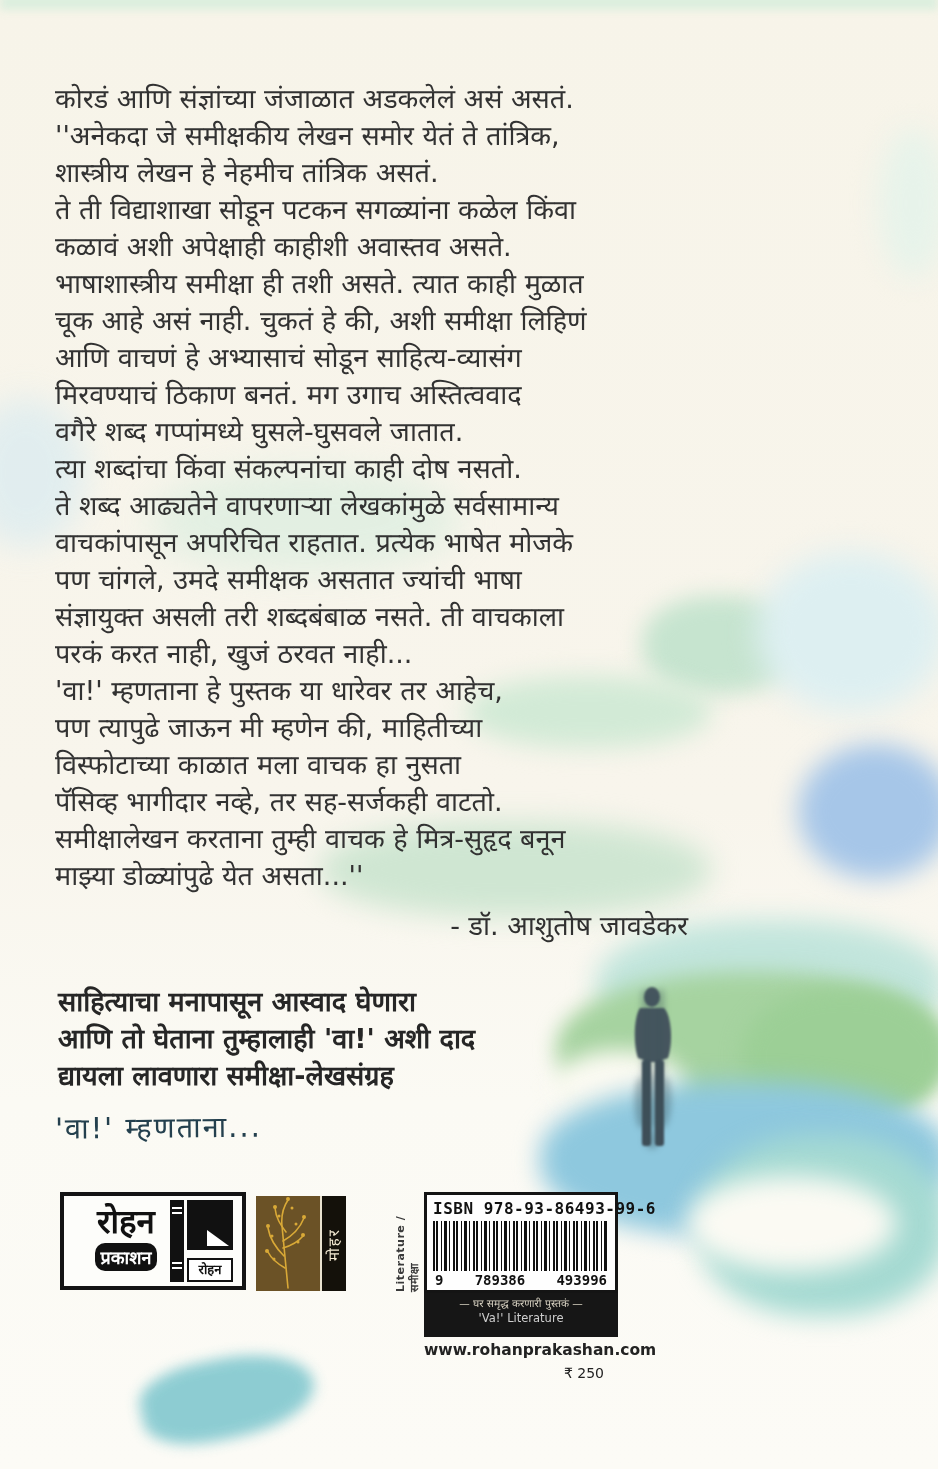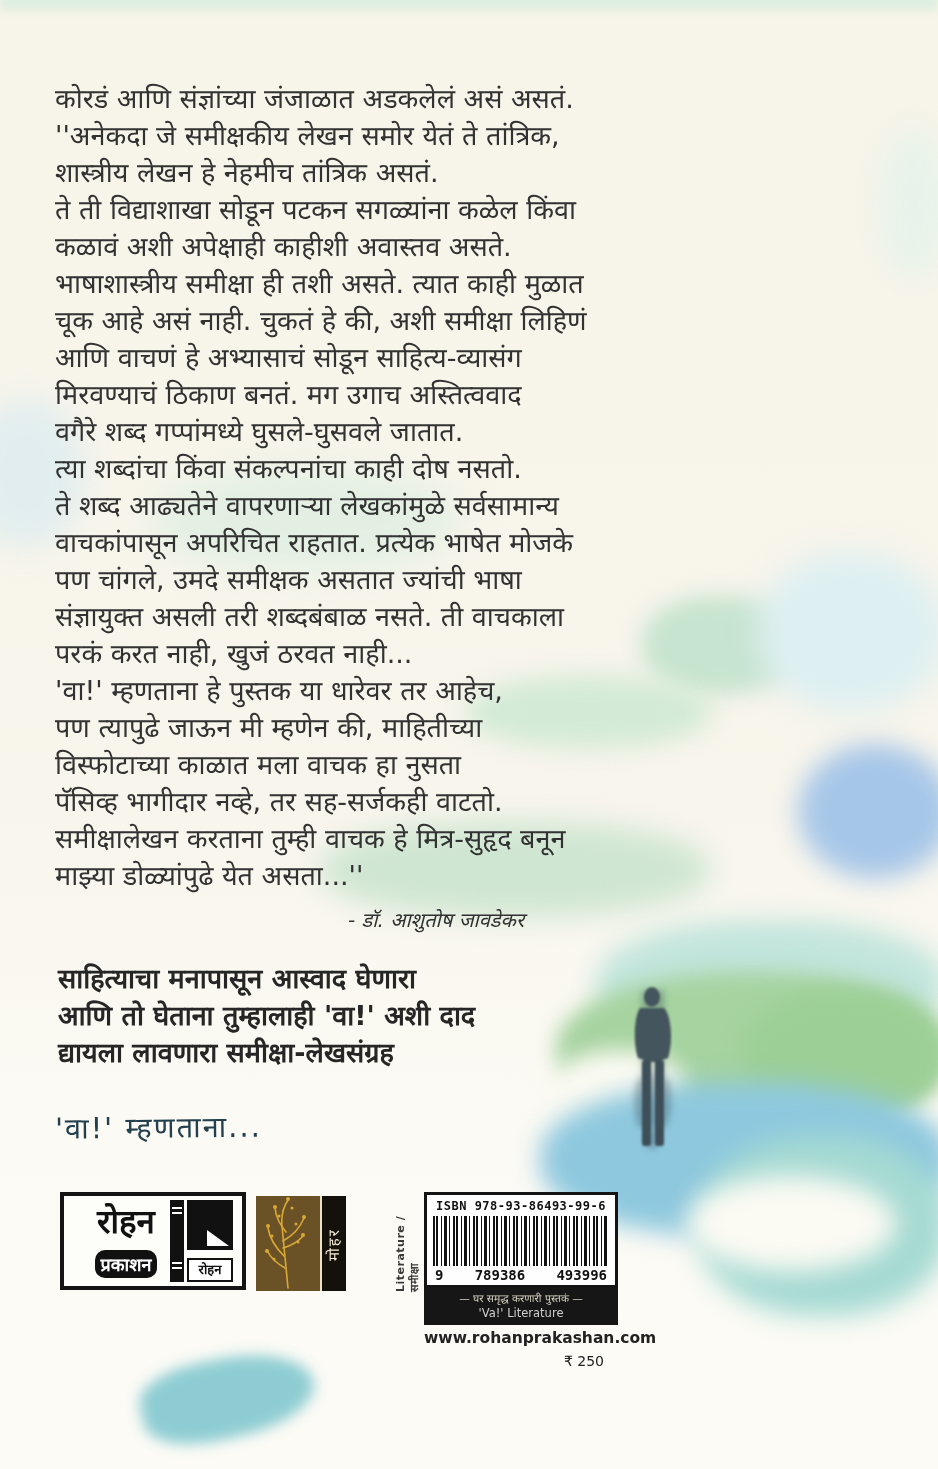--- a/index.html
+++ b/index.html
@@ -30,45 +30,45 @@
   .w-water{left:540px;top:1082px;width:410px;height:155px;background:#8ec8de;border-radius:46%;filter:blur(12px);}
   .w-water2{left:698px;top:1136px;width:250px;height:180px;background:#a5dad2;border-radius:46%;filter:blur(13px);}
   .w-white2{left:686px;top:1176px;width:210px;height:95px;background:#fbfaf3;border-radius:50%;filter:blur(13px);}
   .w-botleft{left:140px;top:1358px;width:175px;height:80px;background:#82c8cf;border-radius:38% 55% 50% 42%;filter:blur(7px);transform:rotate(-12deg);opacity:.9;}
   
   .figure-wrap{position:absolute;left:630px;top:986px;width:46px;height:166px;filter:blur(1.3px);}
   .figure-reflection{position:absolute;left:630px;top:1150px;width:46px;height:166px;transform:scaleY(-1);transform-origin:top;filter:blur(3.5px);opacity:.38;}
   
   .quote{position:absolute;left:55px;top:80px;width:640px;font-size:27px;line-height:37px;color:#323232;z-index:3;}
   .quote b{font-weight:normal;}
-  .attribution{position:absolute;left:348px;top:906px;width:340px;font-size:20px;font-style:italic;color:#303030;z-index:3;}
-  .blurb{position:absolute;left:58px;top:960px;width:560px;font-size:27px;line-height:37px;font-weight:bold;color:#262626;z-index:3;}
+  .attribution{position:absolute;left:348px;top:906px;width:340px;font-size:27px;color:#303030;z-index:3;text-align:right;}
+  .blurb{position:absolute;left:58px;top:983px;width:560px;font-size:27px;line-height:37px;font-weight:bold;color:#262626;z-index:3;}
   .handwritten{position:absolute;left:55px;top:1106px;width:330px;font-size:29px;font-weight:500;letter-spacing:2px;color:#24404e;transform:rotate(-.6deg);z-index:3;}
   
   .rohan-logo{position:absolute;left:60px;top:1192px;width:186px;height:98px;background:#fdfdfa;border:4px solid #141414;border-radius:0;z-index:4;box-sizing:border-box;}
   .rohan-name{position:absolute;left:12px;top:8px;width:100px;text-align:center;}
   .rohan-name .top{font-size:33px;font-weight:bold;color:#111;line-height:36px;}
-  .rohan-name .pill{margin-top:10px;background:#111;color:#fff;border-radius:10px;font-size:18px;font-weight:bold;padding:2px 6px;display:inline-block;}
+  .rohan-name .pill{margin-top:3px;background:#111;color:#fff;border-radius:10px;font-size:18px;font-weight:bold;padding:2px 6px;display:inline-block;}
   .book-icon{position:absolute;right:6px;top:4px;width:66px;height:82px;}
   .book-spine{position:absolute;left:0;top:0;width:14px;height:82px;background:#111;}
   .book-spine i{position:absolute;left:2px;width:10px;height:2px;background:#fff;display:block;}
   .book-face{position:absolute;left:17px;top:0;width:46px;height:50px;background:#111;}
   .book-face .fold{position:absolute;right:4px;bottom:4px;width:0;height:0;border-left:22px solid #fff;border-top:16px solid transparent;}
   .book-label{position:absolute;left:17px;bottom:0;width:46px;height:24px;background:#fff;border:2px solid #111;box-sizing:border-box;text-align:center;font-size:13px;font-weight:bold;color:#111;line-height:20px;}
   .imprint-logo{position:absolute;left:256px;top:1196px;width:90px;height:95px;background:#6b5226;z-index:4;}
   .imprint-strip{position:absolute;right:0;top:0;width:24px;height:100%;background:#14110a;border-left:2px solid #e9e2cf;}
   .imprint-vtext{position:absolute;right:2px;top:6px;height:86px;writing-mode:vertical-rl;transform:rotate(180deg);color:#f3ead2;font-size:15px;letter-spacing:2px;text-align:center;width:20px;}
   
   .category-vert{position:absolute;left:394px;top:1196px;height:96px;writing-mode:vertical-rl;transform:rotate(180deg);font-size:11px;font-weight:bold;color:#3a3a3a;z-index:4;letter-spacing:.5px;}
   .barcode-box{position:absolute;left:424px;top:1192px;width:194px;z-index:4;}
   .barcode-white{background:#fefefe;border:3px solid #141414;box-sizing:border-box;padding:4px 6px 2px;}
-  .isbn{font-family:"DejaVu Sans Mono",monospace;font-size:12px;font-weight:bold;color:#111;text-align:center;letter-spacing:.5px;white-space:nowrap;}
+  .isbn{font-family:"DejaVu Sans Mono",monospace;font-size:16px;font-weight:bold;color:#111;text-align:center;letter-spacing:.5px;white-space:nowrap;}
   .bars{margin-top:3px;height:50px;background:repeating-linear-gradient(90deg,#111 0 2px,#fff 2px 3px,#111 3px 5px,#fff 5px 8px,#111 8px 9px,#fff 9px 11px,#111 11px 14px,#fff 14px 16px,#111 16px 17px,#fff 17px 20px);}
   .digits{display:flex;justify-content:space-between;font-family:"DejaVu Sans Mono",monospace;font-size:14px;font-weight:bold;color:#111;margin-top:1px;padding:0 2px;}
-  .barcode-black{background:#161616;color:#eee;text-align:center;padding:3px 4px 5px;margin-top:0;}
+  .barcode-black{background:#161616;color:#eee;text-align:center;padding:3px 4px 12px;margin-top:0;}
   .tagline{font-size:10.5px;color:#d8d2c2;white-space:nowrap;}
   .roman-title{font-size:11.5px;color:#cfcfcf;margin-top:1px;}
   .website{margin-top:4px;text-align:center;font-size:15.5px;font-weight:bold;color:#222;}
   .price{margin-top:6px;text-align:right;padding-right:14px;font-size:14px;color:#222;}
 </style>
 </head>
 <body>
 
 <div id="cover">
 

